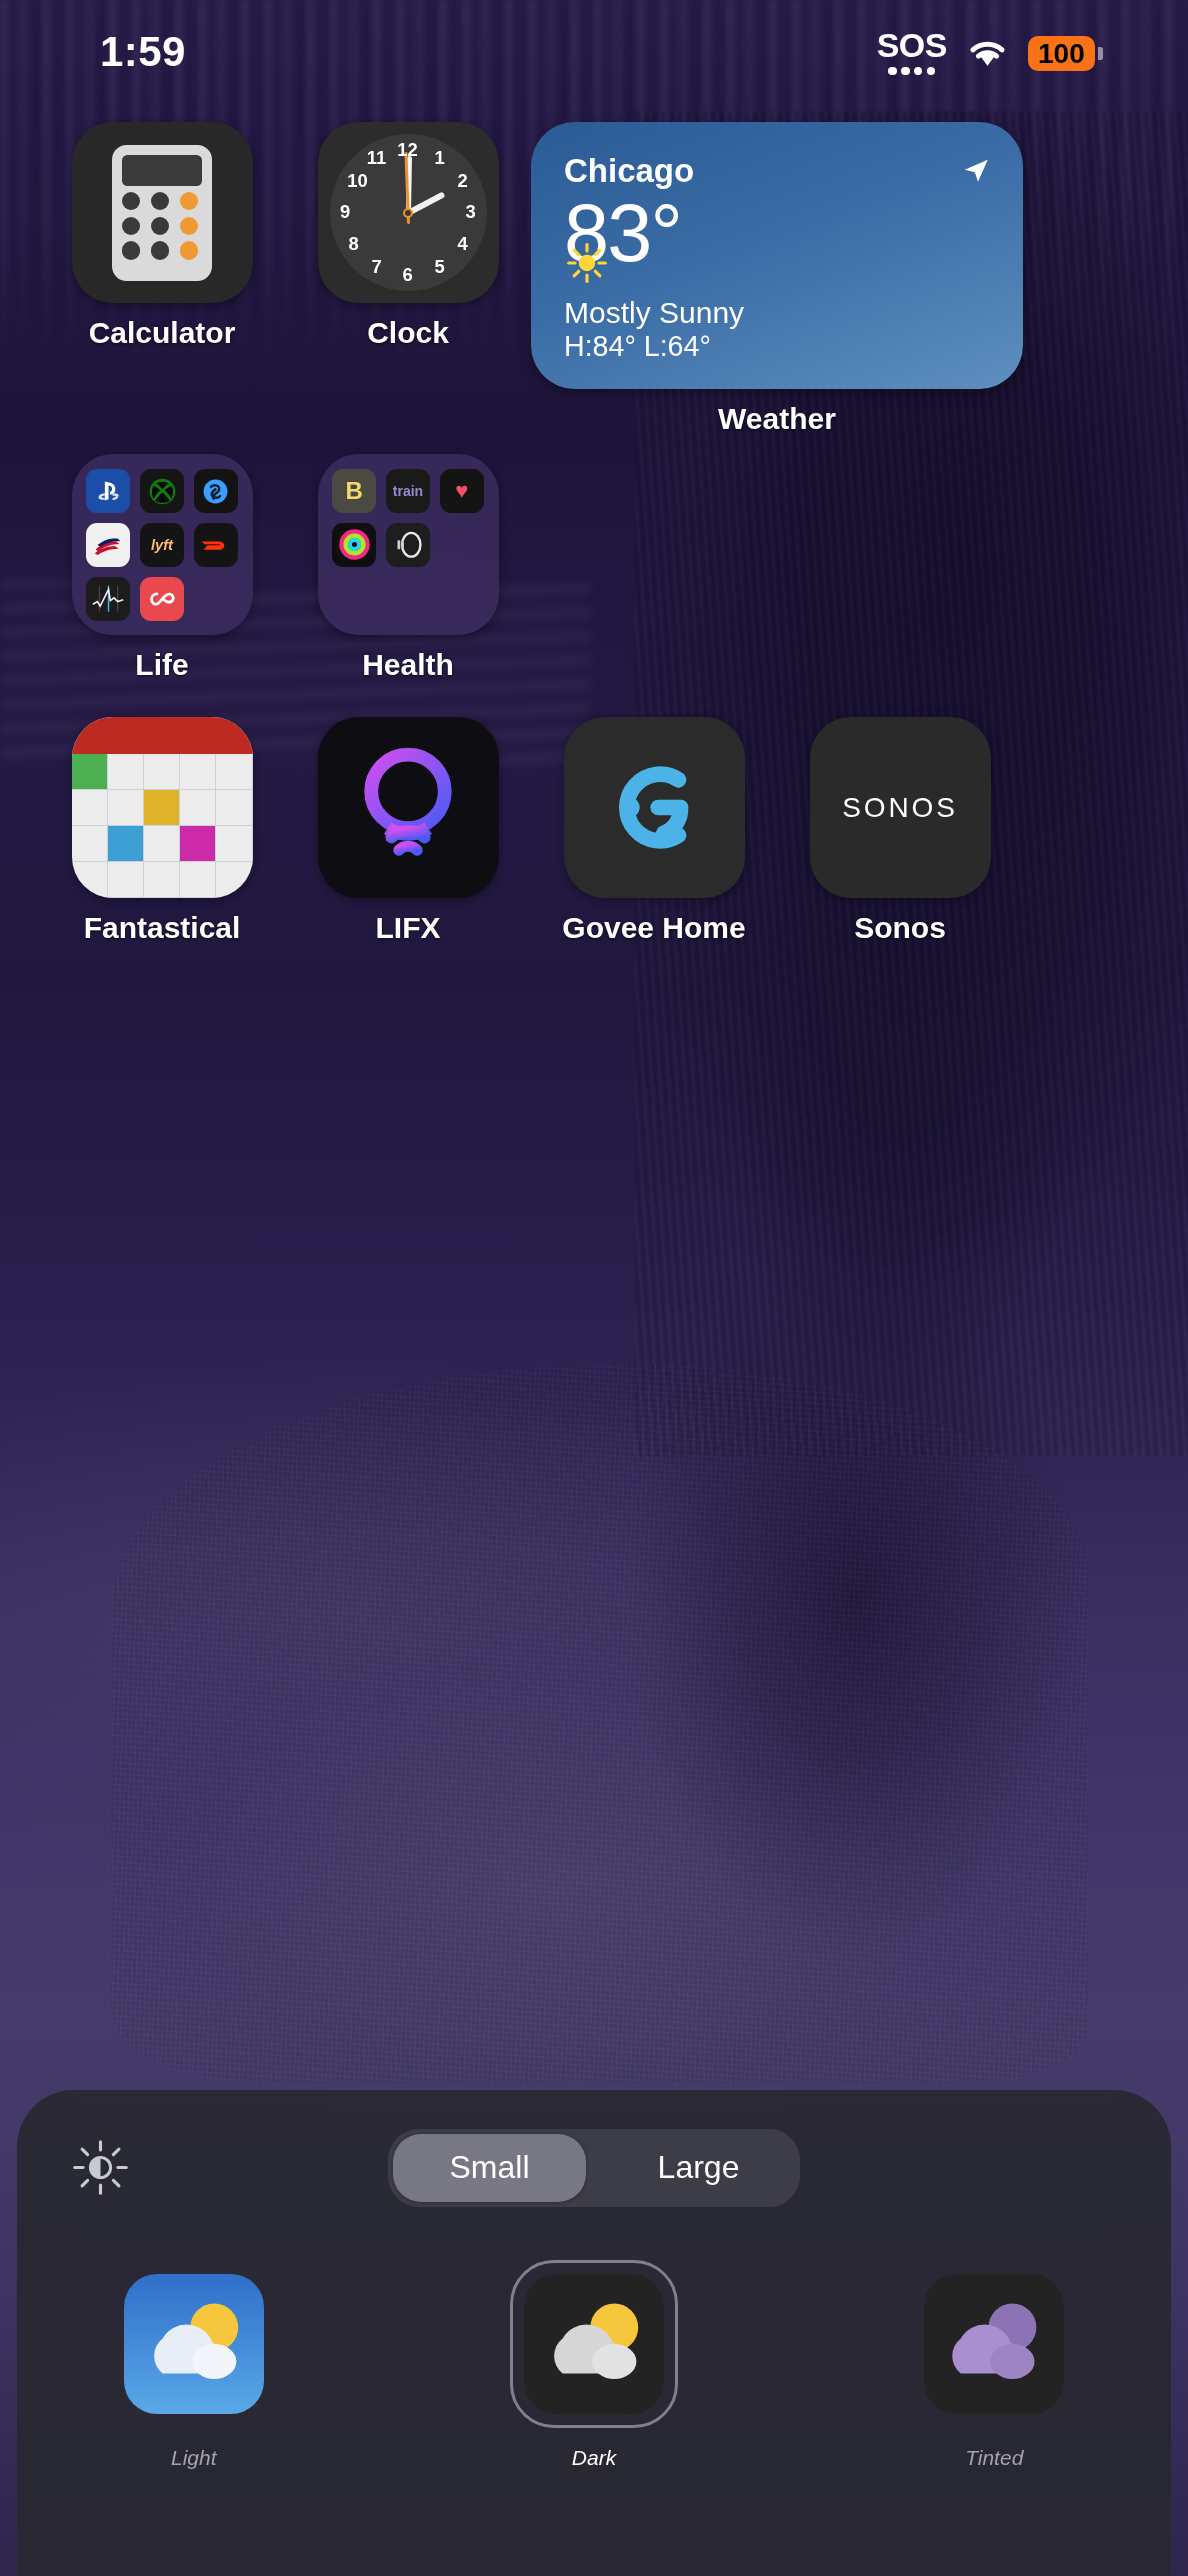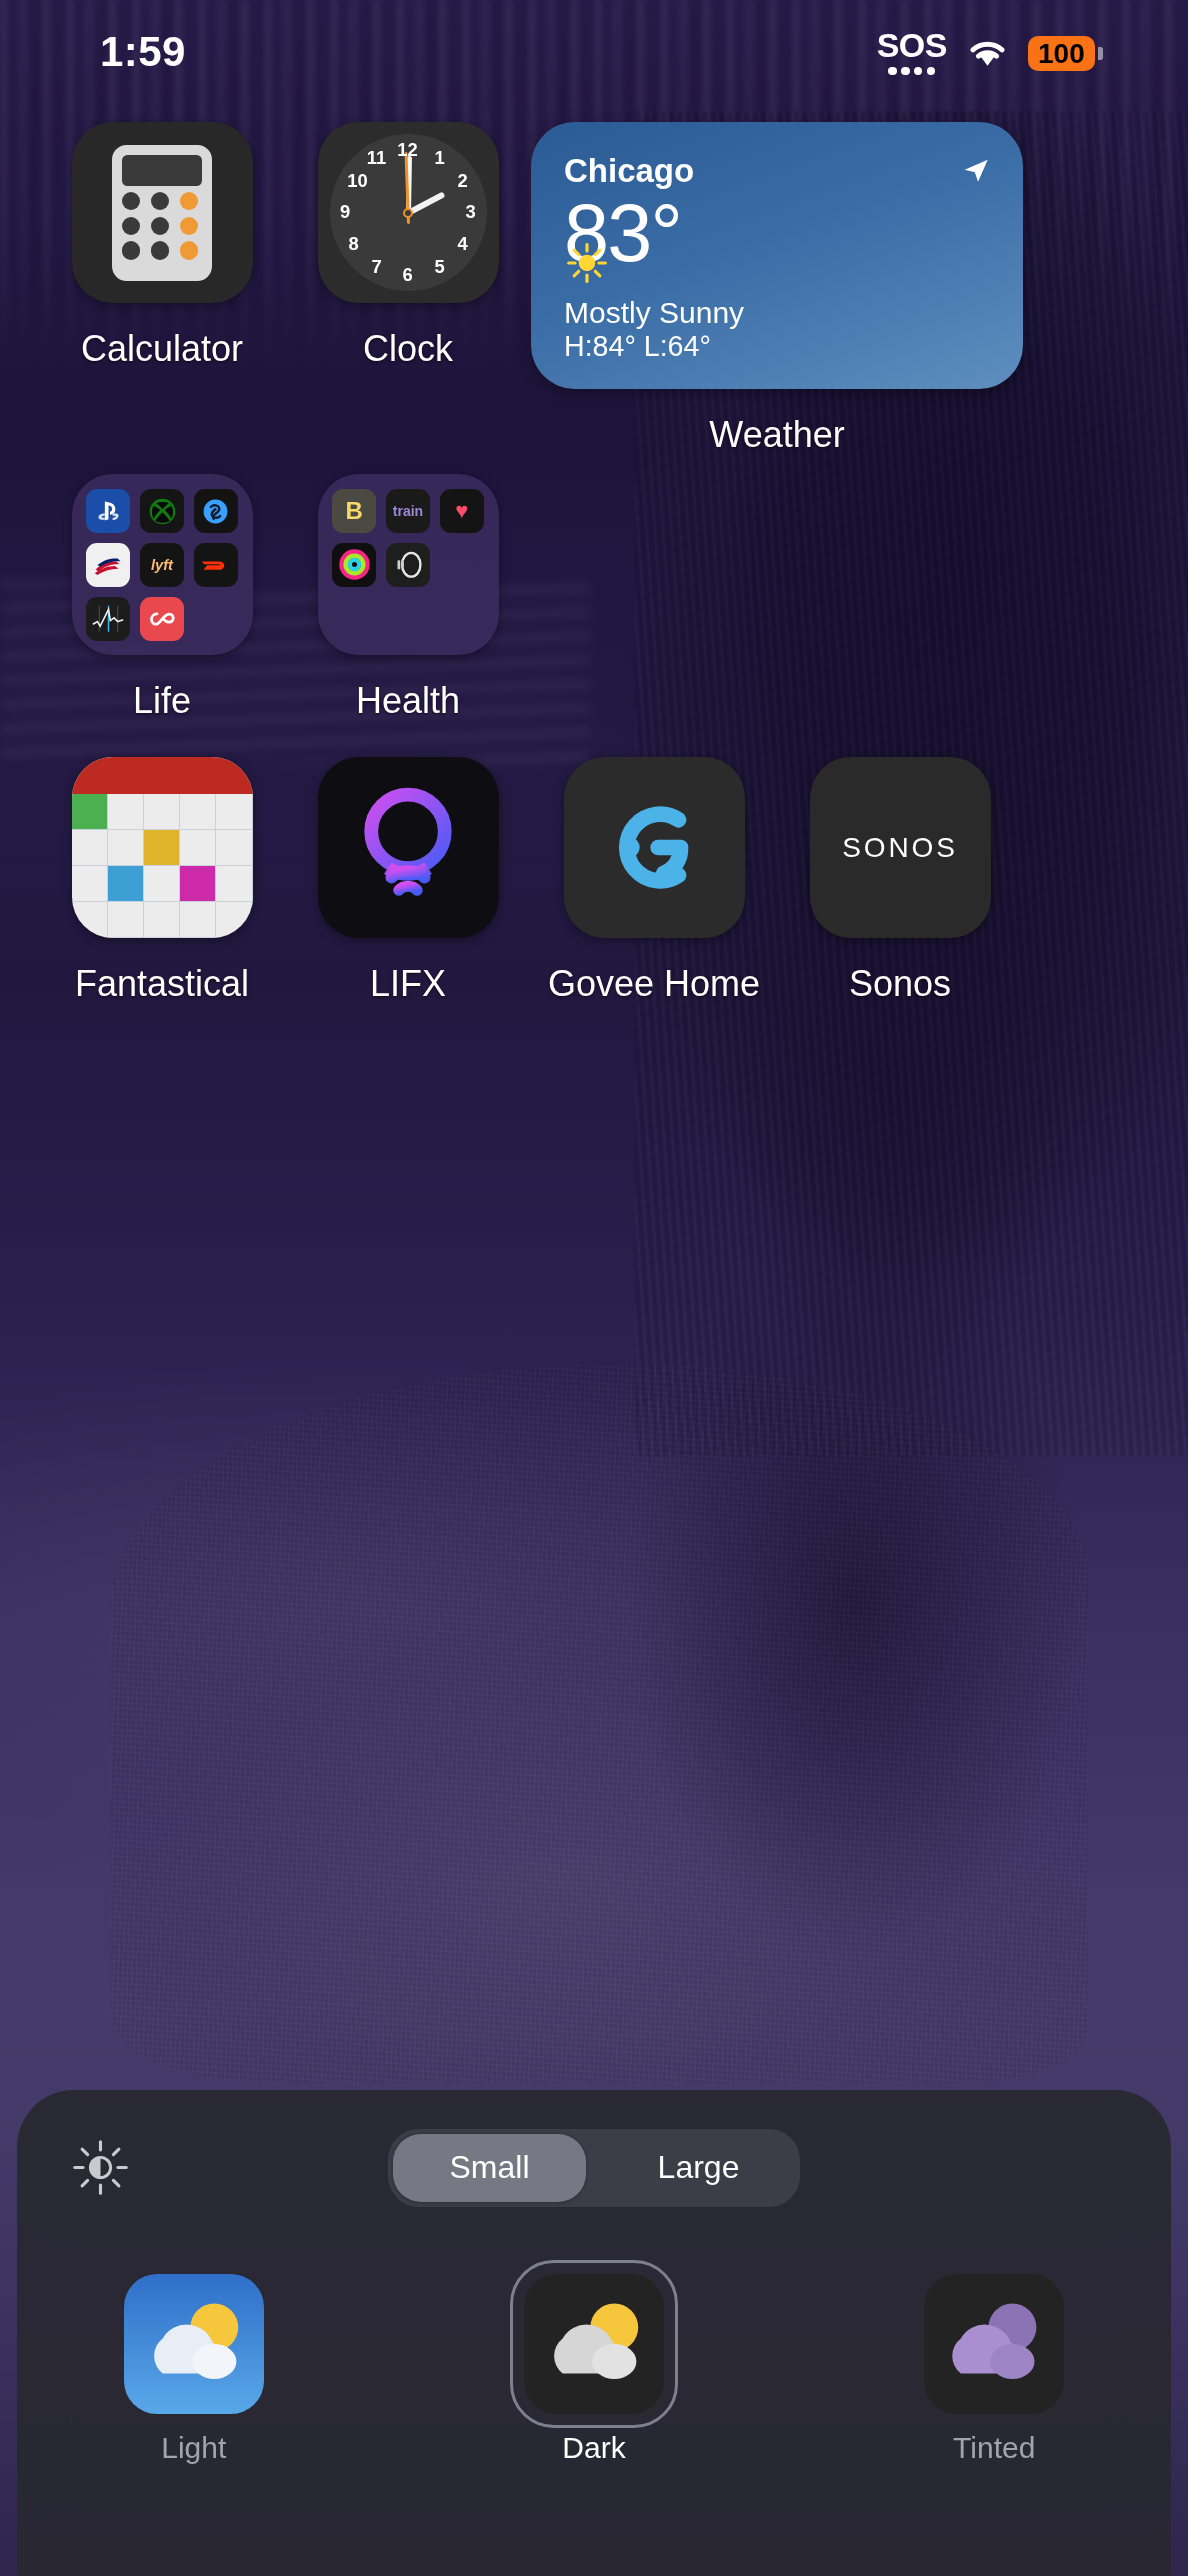--- a/index.html
+++ b/index.html
@@ -119,21 +119,21 @@
   .row{ display:flex; padding:0 39px; margin-bottom:18.4px; }
   .cell{
     width:246px; display:flex; flex-direction:column; align-items:center;
   }
   .cell.wide{ width:492px; }
   .icon{
     width:181px; height:181px; border-radius:41px; overflow:hidden;
     position:relative; box-shadow:0 2.8px 9.2px rgba(0,0,0,.35);
   }
   .label{
-    margin-top:25px; color:#fff; font-size:36px; font-weight:400;
+    margin-top:13px; color:#fff; font-size:30px; font-weight:700;
     text-shadow:0 0.9px 2.8px rgba(0,0,0,.65); white-space:nowrap;
   }
 
   
   .ic-calc{ background:#282828; display:flex; align-items:center; justify-content:center; }
   .calc-body{
     width:100px; height:136px; background:#dadada; border-radius:14.7px;
     padding:10px 10px; display:flex; flex-direction:column; gap:6.4px;
   }
   .calc-screen{ height:31px; background:#3a3a3a; border-radius:5.5px; }
@@ -212,21 +212,21 @@
   .seg-item.active{ background:rgba(130,130,142,.86); box-shadow:0 0.9px 3.7px rgba(0,0,0,.3); }
 
   .modes{ display:flex; justify-content:space-between; margin-top:53px; padding:0 9.2px; }
   .mode{ width:240px; display:flex; flex-direction:column; align-items:center; }
   .mode-ring{
     width:168px; height:168px; border-radius:44px; padding:11px;
     border:3.7px solid transparent; display:flex; align-items:center; justify-content:center;
   }
   .mode.selected .mode-ring{ border-color:rgba(200,200,215,.55); }
   .mode-tile{ width:140px; height:140px; border-radius:33px; position:relative; overflow:hidden; }
-  .mode-label{ margin-top:3px; font-size:30px; color:#a3a3ad; }
+  .mode-label{ margin-top:18px; font-size:21px; color:#a3a3ad;font-style:italic; }
   .mode.selected .mode-label{ color:#fff; }
 
   .cloud-ic{ position:absolute; inset:0; }
 </style>
 </head>
 <body>
 
 <div id="wallpaper">
   <div id="shelf"></div>
   <div id="books"></div>

